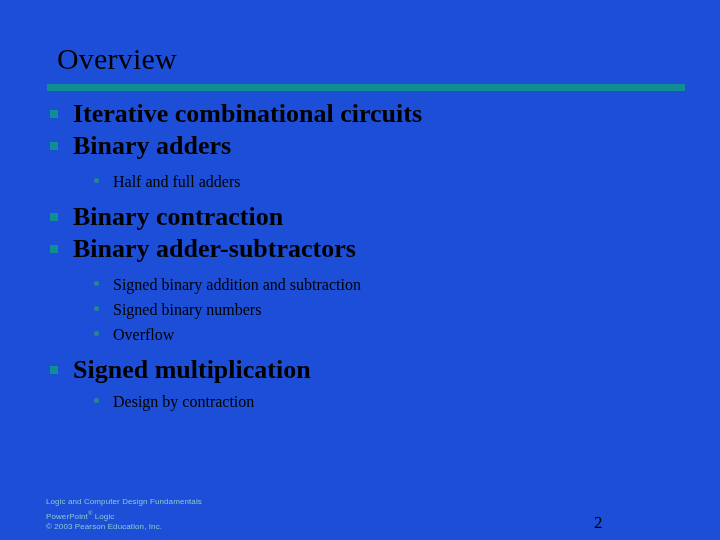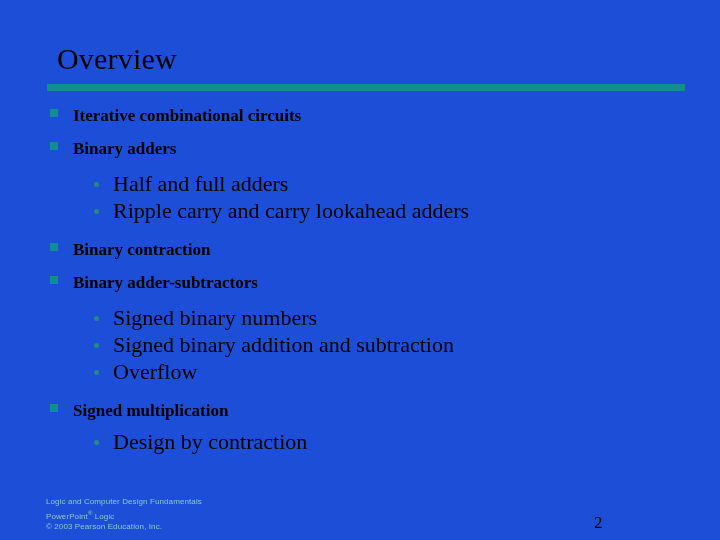--- a/index.html
+++ b/index.html
@@ -49,21 +49,21 @@
   .body-list {
     position: absolute;
     left: 47px;
     top: 98px;
     width: 650px;
   }
 
   .lvl1 {
     display: flex;
     align-items: baseline;
-    font-size: 17px;
+    font-size: 26px;
     line-height: 31px;
     font-weight: bold;
     color: #000000;
     margin: 0 0 0 0;
   }
   .lvl1 .marker {
     flex: 0 0 auto;
     width: 26px;
     display: inline-block;
     color: #108E93;
@@ -80,21 +80,21 @@
     left: 3px;
   }
   .lvl1 .txt {
     flex: 1 1 auto;
     white-space: nowrap;
   }
 
   .lvl2 {
     display: flex;
     align-items: baseline;
-    font-size: 22px;
+    font-size: 16px;
     line-height: 25px;
     font-weight: normal;
     color: #000000;
     margin-left: 44px;
   }
   .lvl2 .marker {
     flex: 0 0 auto;
     width: 22px;
     display: inline-block;
     color: #108E93;
@@ -172,47 +172,43 @@
       <span class="txt">Binary adders</span>
     </div>
 
     <div class="grp-gap"></div>
 
     <div class="lvl2">
       <span class="marker"><span class="dot"></span></span>
       <span class="txt">Half and full adders</span>
     </div>
 
-    <div class="lvl2">
-      <span class="marker"><span class="dot"></span></span>
-      <span class="txt">Ripple carry and carry lookahead adders</span>
-    </div>
 
     <div class="grp-gap"></div>
 
     <div class="lvl1">
       <span class="marker"><span class="sq"></span></span>
       <span class="txt">Binary contraction</span>
     </div>
 
     <div class="lvl1">
       <span class="marker"><span class="sq"></span></span>
       <span class="txt">Binary adder-subtractors</span>
     </div>
 
     <div class="grp-gap"></div>
 
     <div class="lvl2">
       <span class="marker"><span class="dot"></span></span>
+      <span class="txt">Signed binary addition and subtraction</span>
+    </div>
+
+    <div class="lvl2">
+      <span class="marker"><span class="dot"></span></span>
       <span class="txt">Signed binary numbers</span>
-    </div>
-
-    <div class="lvl2">
-      <span class="marker"><span class="dot"></span></span>
-      <span class="txt">Signed binary addition and subtraction</span>
     </div>
 
     <div class="lvl2">
       <span class="marker"><span class="dot"></span></span>
       <span class="txt">Overflow</span>
     </div>
 
     <div class="grp-gap"></div>
 
     <div class="lvl1">

